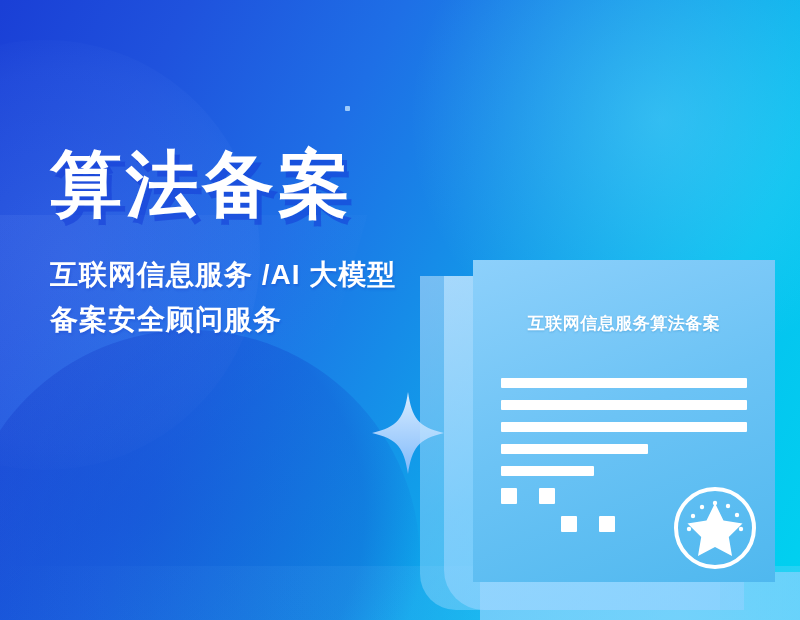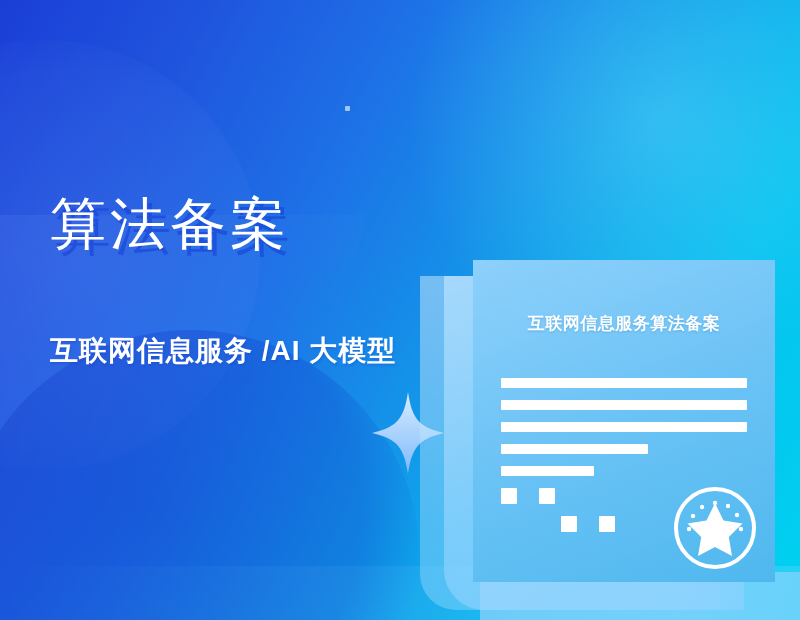--- a/index.html
+++ b/index.html
@@ -66,30 +66,29 @@
     border-radius:1px;
   }
 
   
   .left-col{
     position:absolute;
     left:50px; top:148px;
     width:400px;
   }
   .headline{
-    font-size:56px;
-    font-weight:normal;
+    font-size:72px;
+    font-weight:bold;
     color:#ffffff;
     letter-spacing:4px;
     line-height:1.0;
     text-shadow:5px 6px 0 rgba(20,60,215,.55);
     white-space:nowrap;
-    margin-top:48px;
-  }
-  .sub-list{ margin-top:76px; }
+  }
+  .sub-list{ margin-top:32px; }
   .sub-line{
     font-size:28px;
     font-weight:bold;
     color:#ffffff;
     letter-spacing:1px;
     line-height:1.62;
     white-space:nowrap;
     text-shadow:1px 2px 2px rgba(20,60,200,.28);
   }
 
@@ -186,20 +185,21 @@
   <div class="bg-diag"></div>
   <div class="bg-circle-lower-left"></div>
   <div class="bg-band-bottom"></div>
   <div class="speck" style="left:345px; top:106px;"></div>
 
   <div class="left-col">
     <div class="headline">算法备案</div>
 
     <div class="sub-list">
       <div class="sub-line">互联网信息服务 /AI 大模型</div>
+      <div class="sub-line">备案安全顾问服务</div>
     </div>
   </div>
 
   <div class="sparkle">
     <svg width="72" height="82" viewBox="0 0 72 82">
       <defs>
         <linearGradient id="spg" x1="0" y1="0" x2="0" y2="1">
           <stop offset="0%" stop-color="#d8ecff"></stop>
           <stop offset="100%" stop-color="#7fb9fb"></stop>
         </linearGradient>

